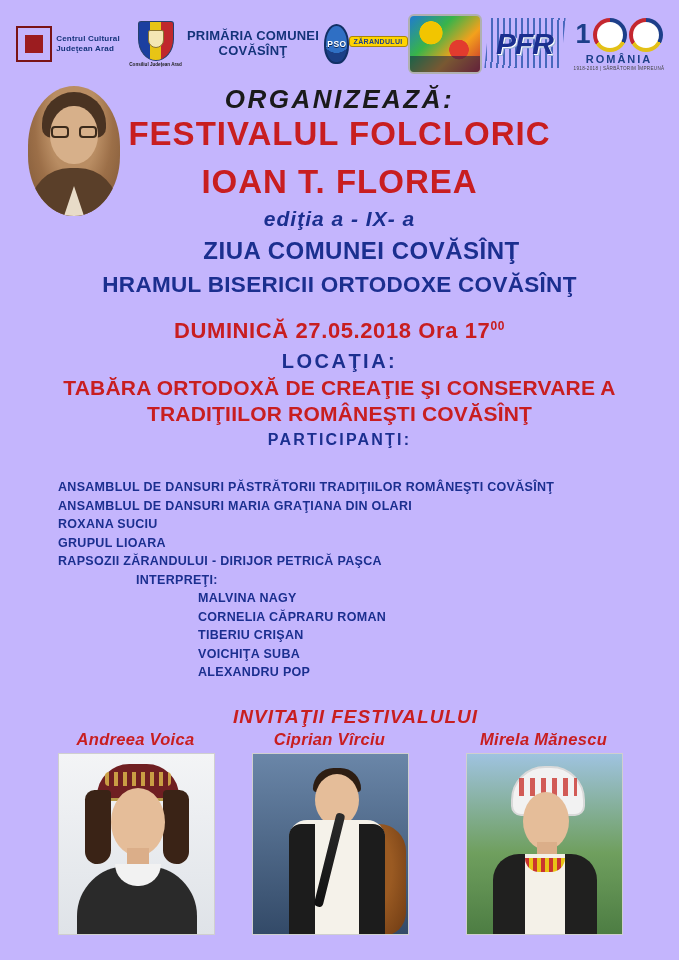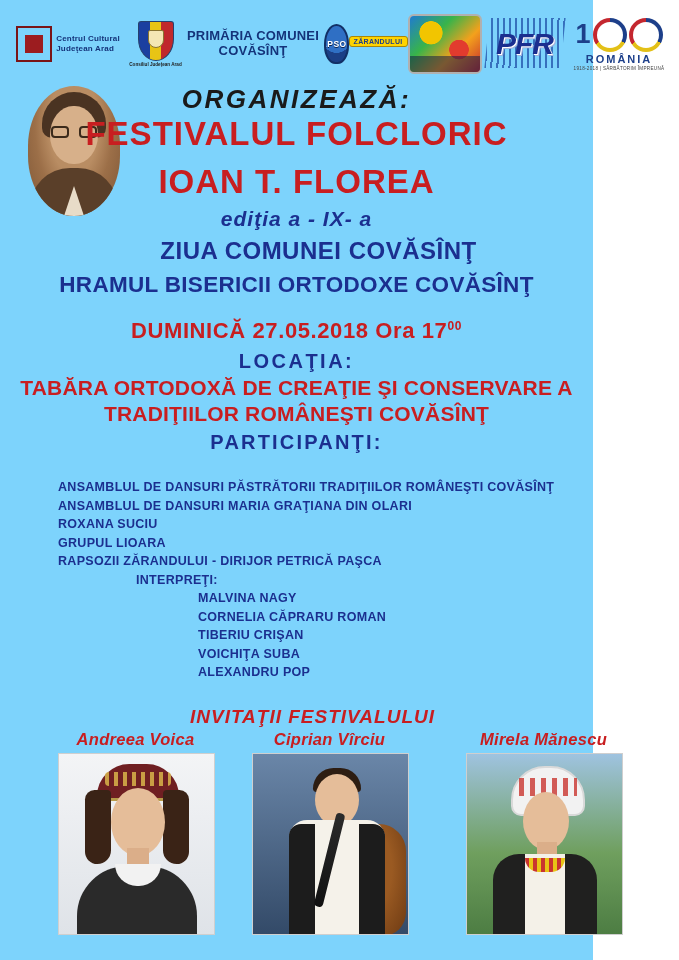--- a/index.html
+++ b/index.html
@@ -10,23 +10,23 @@
   body {
     width: 679px;
     height: 960px;
     position: relative;
     font-family: "Liberation Sans", sans-serif;
     overflow: hidden;
   }
 
   .poster {
     position: relative;
-    width: 593px;
+    width: 679px;
     height: 960px;
-    background: #7dd3fc;
+    background: #c4b5fd;
     box-sizing: border-box;
   }
 
   
   .logo-bar {
     position: absolute;
     top: 10px;
     left: 8px;
     width: 663px;
     height: 68px;
@@ -371,21 +371,21 @@
   }
   .tabara2 {
     top: 402px;
     font-size: 21px;
     font-weight: bold;
     color: #c81e20;
     letter-spacing: .2px;
   }
   .participanti {
     top: 431px;
-    font-size: 20px;
+    font-size: 16px;
     font-weight: bold;
     color: #1b2f8f;
     letter-spacing: 2.2px;
   }
 
   
   .list {
     position: absolute;
     left: 58px;
     top: 478px;

